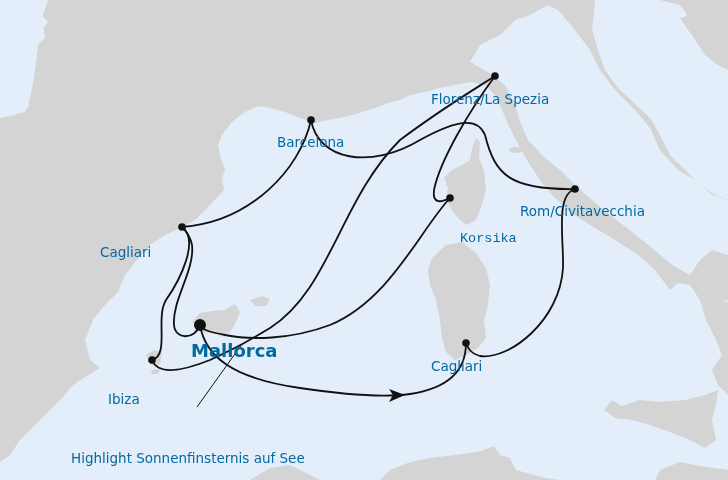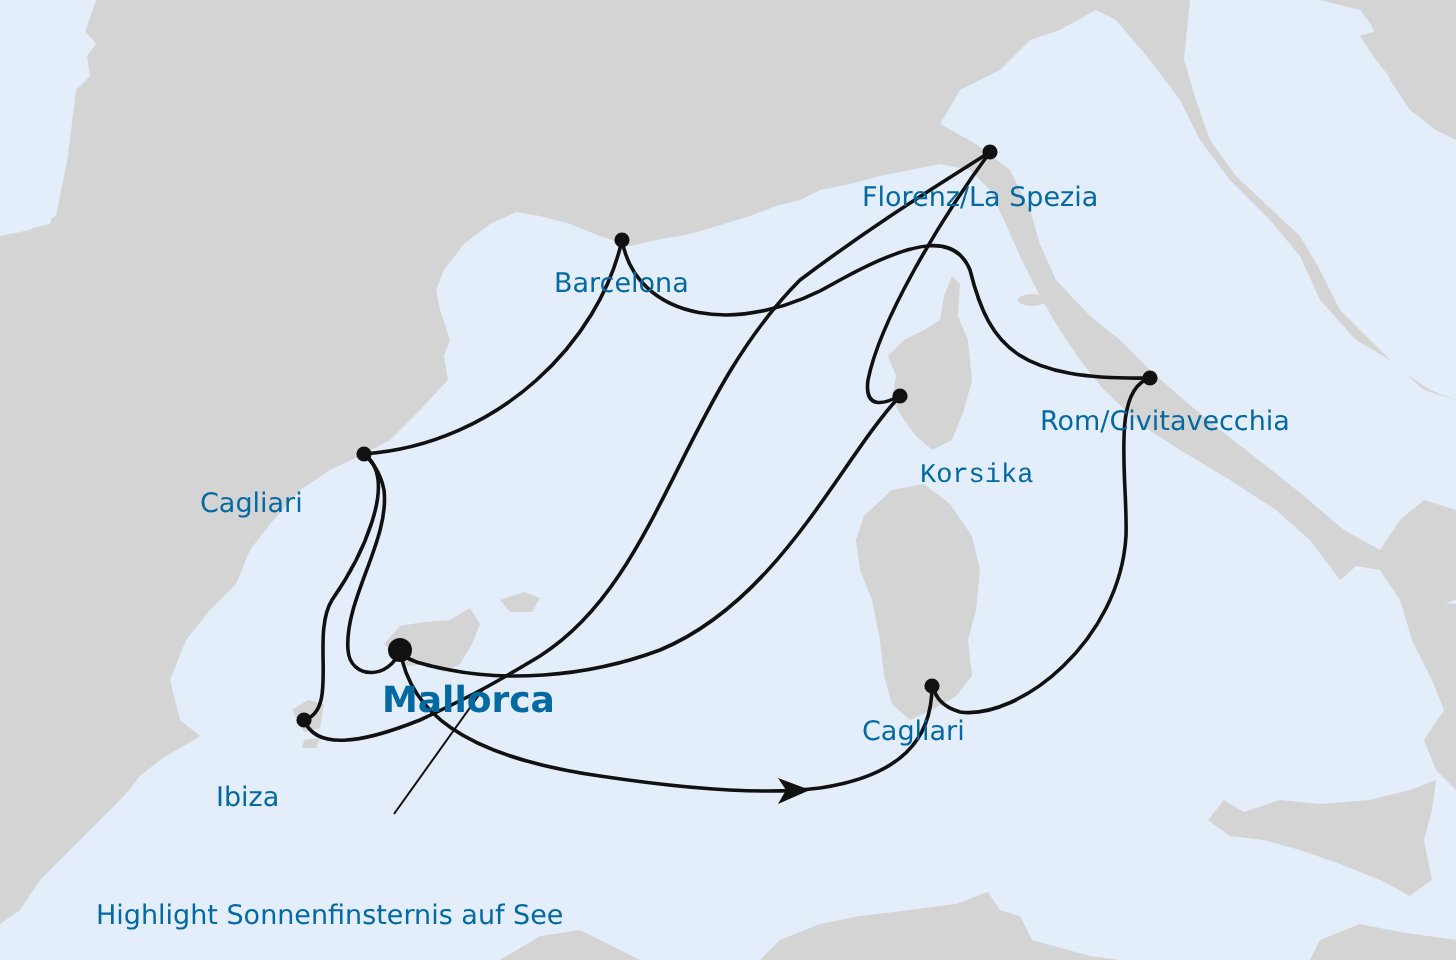--- a/index.html
+++ b/index.html
@@ -100,14 +100,14 @@
   </svg>
 
   <div class="label port" style="left:431px; top:53px;">Florenz/La Spezia</div>
   <div class="label port" style="left:277px; top:96px;">Barcelona</div>
   <div class="label port" style="left:520px; top:165px;">Rom/Civitavecchia</div>
   <div class="label port" style="left:460px; top:192px;font-family:Liberation Mono, monospace;">Korsika</div>
   <div class="label port" style="left:100px; top:206px;">Cagliari</div>
   <div class="label port bold" style="left:191px; top:302px;">Mallorca</div>
   <div class="label port" style="left:431px; top:320px;">Cagliari</div>
   <div class="label port" style="left:108px; top:353px;">Ibiza</div>
-  <div class="label" style="left:48px; top:412px;text-align:center;">Highlight Sonnenfinsternis auf See</div>
+  <div class="label" style="left:71px; top:412px;text-align:center;">Highlight Sonnenfinsternis auf See</div>
 </div>
 
 </body></html>

